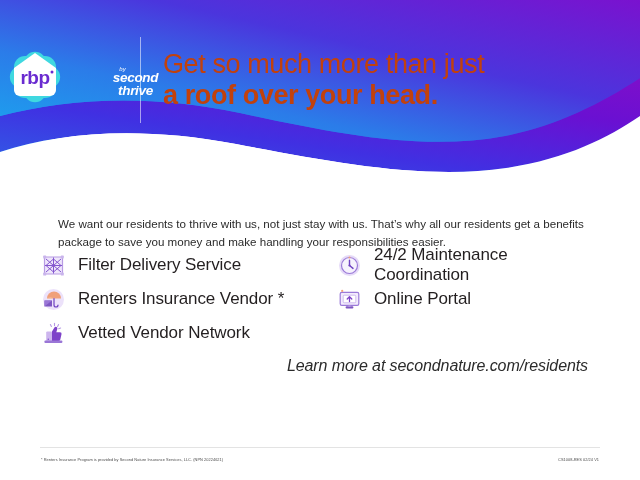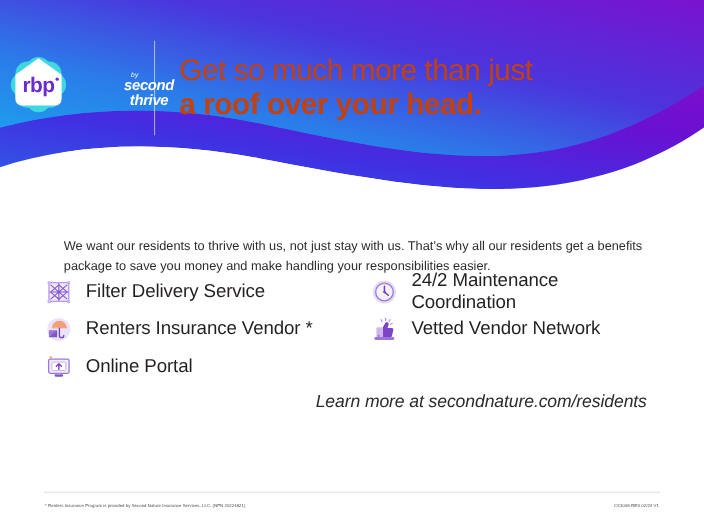--- a/index.html
+++ b/index.html
@@ -294,49 +294,49 @@
         <path d="M3.5 13.5 L11 13.5 L11 19.5 L3.5 19.5 Z" fill="#7e57c2"></path>
         <path d="M3.5 13.5 L11 13.5 L3.5 19.5 Z" fill="#9a76d6"></path>
       </svg>
     </span>
     <span class="benefit-label">Renters Insurance Vendor *</span>
   </div>
 
   <div class="benefit">
     <span class="benefit-icon">
       <svg width="25" height="25" viewBox="0 0 25 25">
+        <rect x="3.2" y="5.4" width="18.6" height="13" rx="1.6" fill="#f3ecfd" stroke="#9b7ad8" stroke-width="1.2"></rect>
+        <rect x="6.2" y="8.2" width="12.6" height="7.6" rx="1" fill="#ffffff" stroke="#c9b4ec" stroke-width="0.9"></rect>
+        <path d="M12.5 14.6 L12.5 10 M10.2 12 L12.5 9.6 L14.8 12" stroke="#7e43c9" stroke-width="1.3" fill="none" stroke-linecap="round" stroke-linejoin="round"></path>
+        <rect x="8.6" y="19.2" width="7.8" height="2.2" rx="1" fill="#7e57c2"></rect>
+        <rect x="11.4" y="18.4" width="2.2" height="1.4" fill="#b79be4"></rect>
+        <circle cx="5.2" cy="3.9" r="1.1" fill="#f0a07a"></circle>
+      </svg>
+    </span>
+    <span class="benefit-label">Online Portal</span>
+  </div>
+
+  <div class="benefit">
+    <span class="benefit-icon">
+      <svg width="25" height="25" viewBox="0 0 25 25">
         <g stroke="#b79be4" stroke-width="1.1" stroke-linecap="round">
           <path d="M13.5 2.4 L13.5 4.6"></path>
           <path d="M9.4 3.6 L10.4 5.4"></path>
           <path d="M17.6 3.6 L16.6 5.4"></path>
           <path d="M19.6 7.0 L17.7 7.8"></path>
         </g>
         <path d="M11 10.5 L13.6 6.2 A1.7 1.7 0 0 1 16.3 8.0 L15.3 11.2 L19 11.2
                  A1.6 1.6 0 0 1 20.5 13.2 L19.3 18.4 A2 2 0 0 1 17.3 20 L11 20 Z" fill="#7e43c9"></path>
         <rect x="5.2" y="10.4" width="5.8" height="10.2" rx="1.1" fill="#cdb6ee"></rect>
         <rect x="3.4" y="19.4" width="18" height="2.6" rx="1" fill="#9a76d6"></rect>
         <circle cx="7.3" cy="18.3" r="0.8" fill="#8457cf"></circle>
       </svg>
     </span>
     <span class="benefit-label">Vetted Vendor Network</span>
   </div>
 
-  <div class="benefit">
-    <span class="benefit-icon">
-      <svg width="25" height="25" viewBox="0 0 25 25">
-        <rect x="3.2" y="5.4" width="18.6" height="13" rx="1.6" fill="#f3ecfd" stroke="#9b7ad8" stroke-width="1.2"></rect>
-        <rect x="6.2" y="8.2" width="12.6" height="7.6" rx="1" fill="#ffffff" stroke="#c9b4ec" stroke-width="0.9"></rect>
-        <path d="M12.5 14.6 L12.5 10 M10.2 12 L12.5 9.6 L14.8 12" stroke="#7e43c9" stroke-width="1.3" fill="none" stroke-linecap="round" stroke-linejoin="round"></path>
-        <rect x="8.6" y="19.2" width="7.8" height="2.2" rx="1" fill="#7e57c2"></rect>
-        <rect x="11.4" y="18.4" width="2.2" height="1.4" fill="#b79be4"></rect>
-        <circle cx="5.2" cy="3.9" r="1.1" fill="#f0a07a"></circle>
-      </svg>
-    </span>
-    <span class="benefit-label">Online Portal</span>
-  </div>
-
 </div>
 
 <div class="learn-more">Learn more at secondnature.com/residents</div>
 
 <div class="footer-rule"></div>
 <div class="footnote">* Renters Insurance Program is provided by Second Nature Insurance Services, LLC. (NPN 20224621)</div>
 <div class="doc-code">CS1008-RES 02/24 V1</div>
 
 </body></html>

